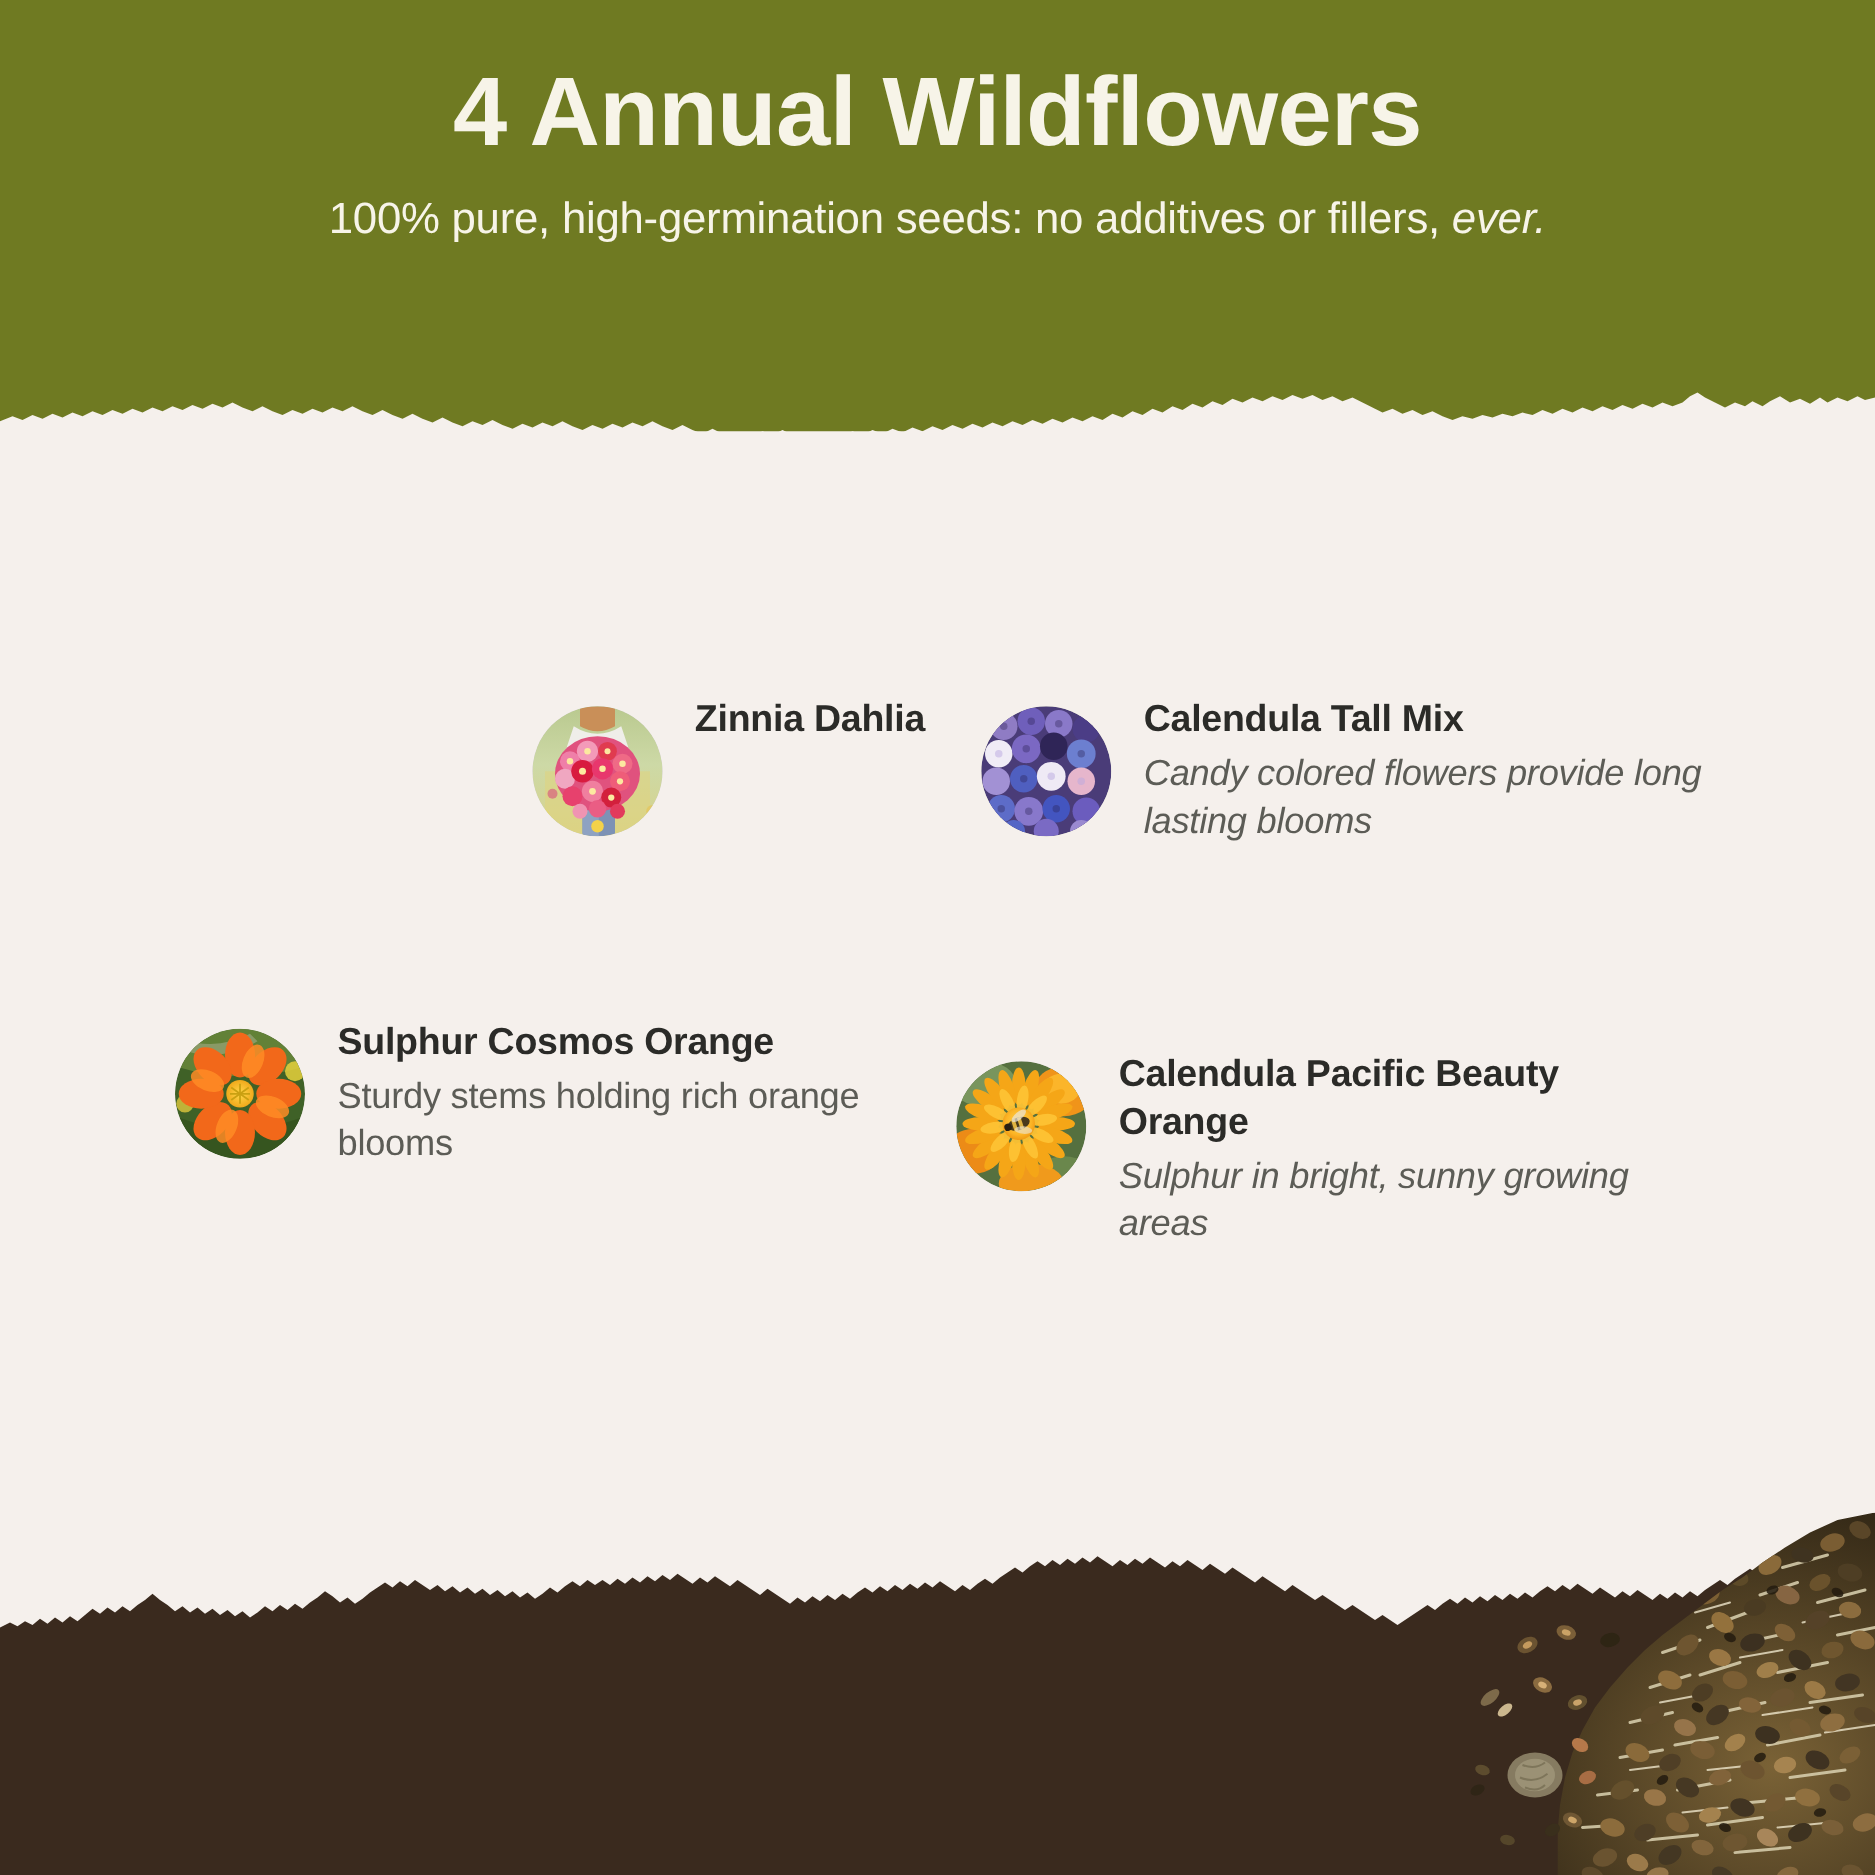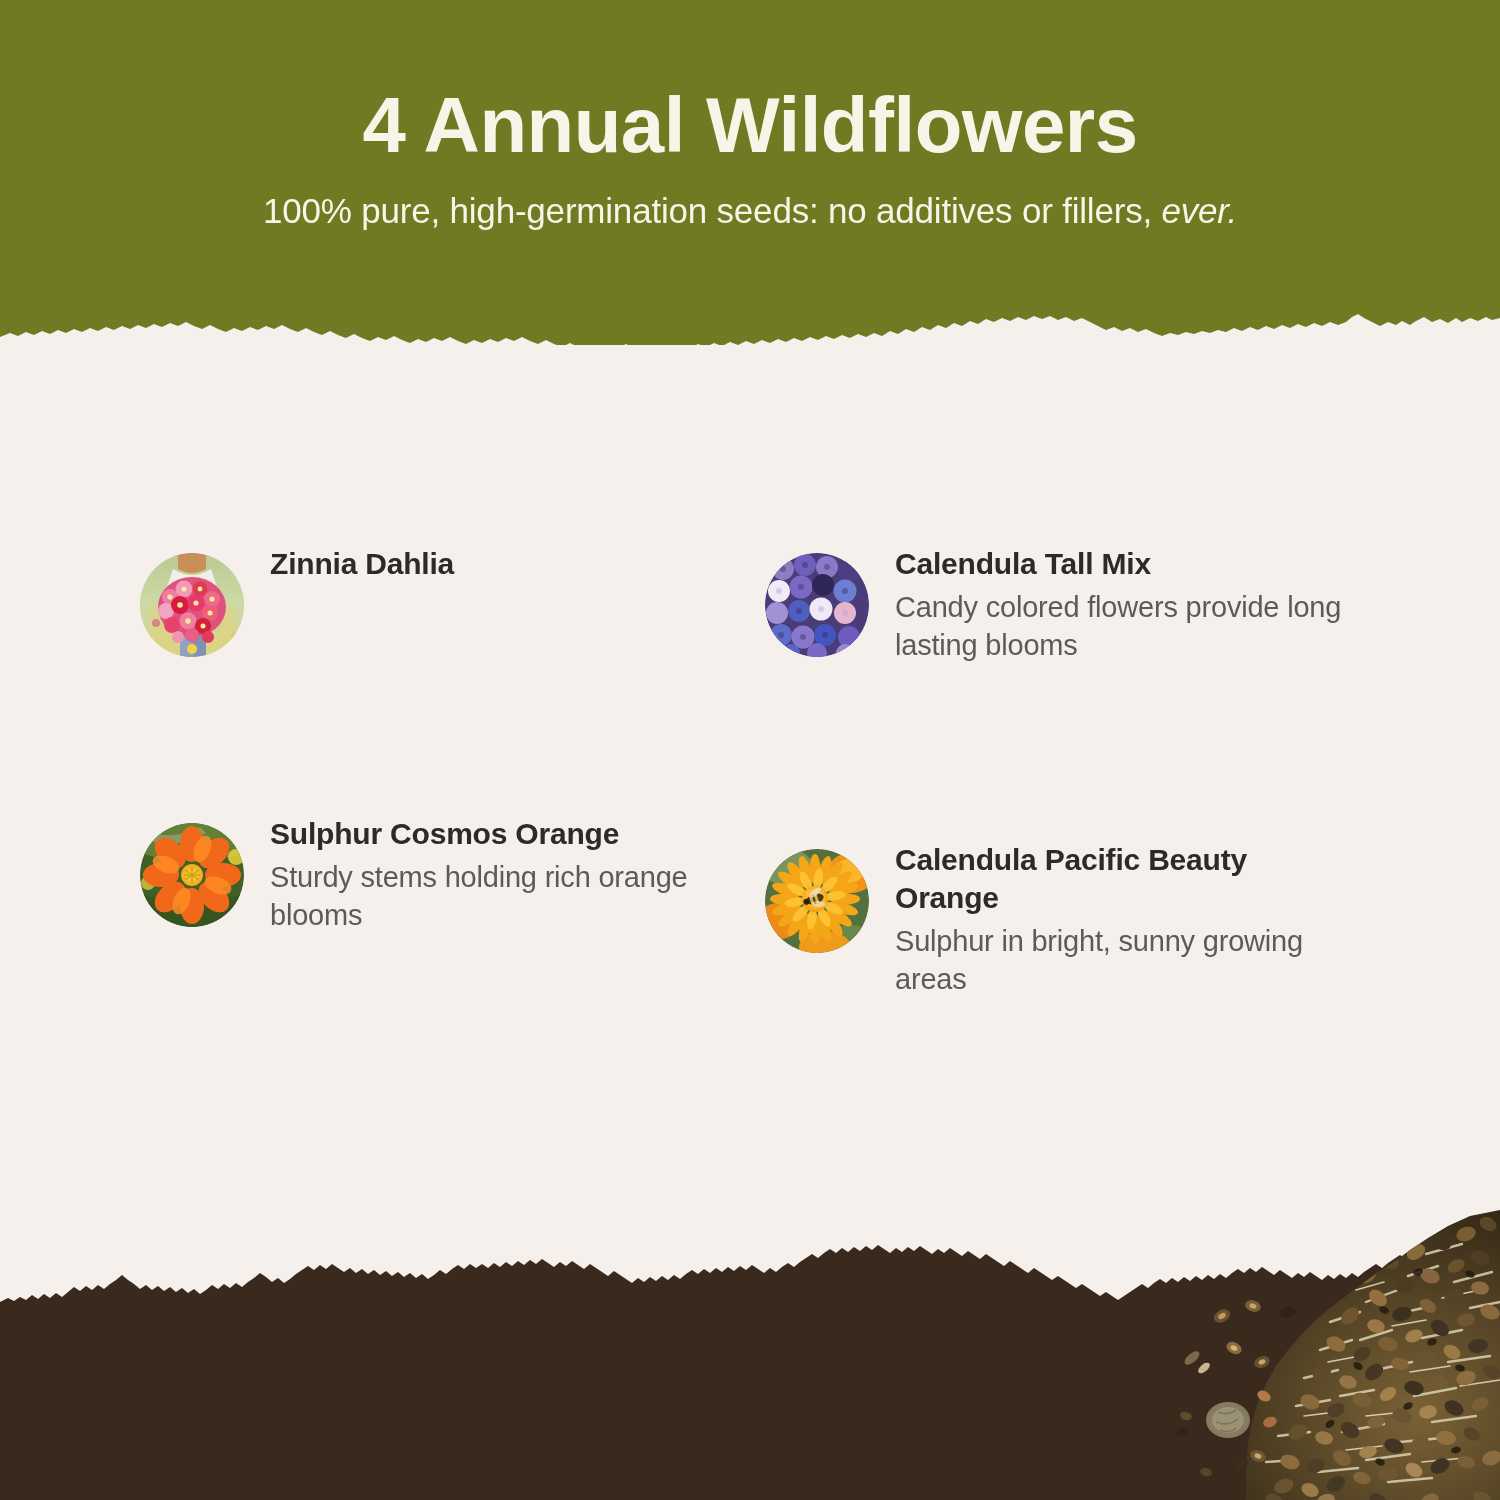--- a/index.html
+++ b/index.html
@@ -37,21 +37,21 @@
   }
   #header-text-wrap {
     position:absolute;
     top:0; left:0;
     width:1500px;
     height:300px;
     display:flex;
     flex-direction:column;
     align-items:center;
     justify-content:flex-start;
-    padding-top:86px;
+    padding-top:50px;
     z-index:3;
   }
   #header-title {
     color:#F7F4E8;
     font-size:78px;
     font-weight:700;
     letter-spacing:-0.5px;
     line-height:1.0;
     text-align:center;
     white-space:nowrap;
@@ -77,21 +77,21 @@
     z-index:2;
   }
   .feature {
     position:absolute;
     display:flex;
     align-items:flex-start;
     width:600px;
   }
   .feature.col-l { left:140px; }
   .feature.col-r { left:765px; }
-  .feature.row-1 { top:0px; }
+  .feature.row-1 { top:12px;justify-content:flex-end; }
   .feature.row-2 { top:270px; }
   .feature.row-2.col-r { top:255px;margin-top:41px; }
 
   .thumb {
     width:104px;
     height:104px;
     min-width:104px;
     border-radius:50%;
     overflow:hidden;
     margin-right:26px;
@@ -111,21 +111,21 @@
     margin-bottom:5px;
   }
   .fdesc {
     font-size:29px;
     font-weight:400;
     color:#5C5C56;
     line-height:1.33;
     letter-spacing:-0.2px;
     max-width:455px;
   }
-  .feature.col-r .fdesc { max-width:450px; }
+  .feature.col-r .fdesc { max-width:450px;font-style:italic; }
   .feature.col-r .ftitle { max-width:400px; }
 
   
   #soil-band {
     position:absolute;
     bottom:0; left:0;
     width:1500px;
     height:260px;
     z-index:2;
     overflow:hidden;

